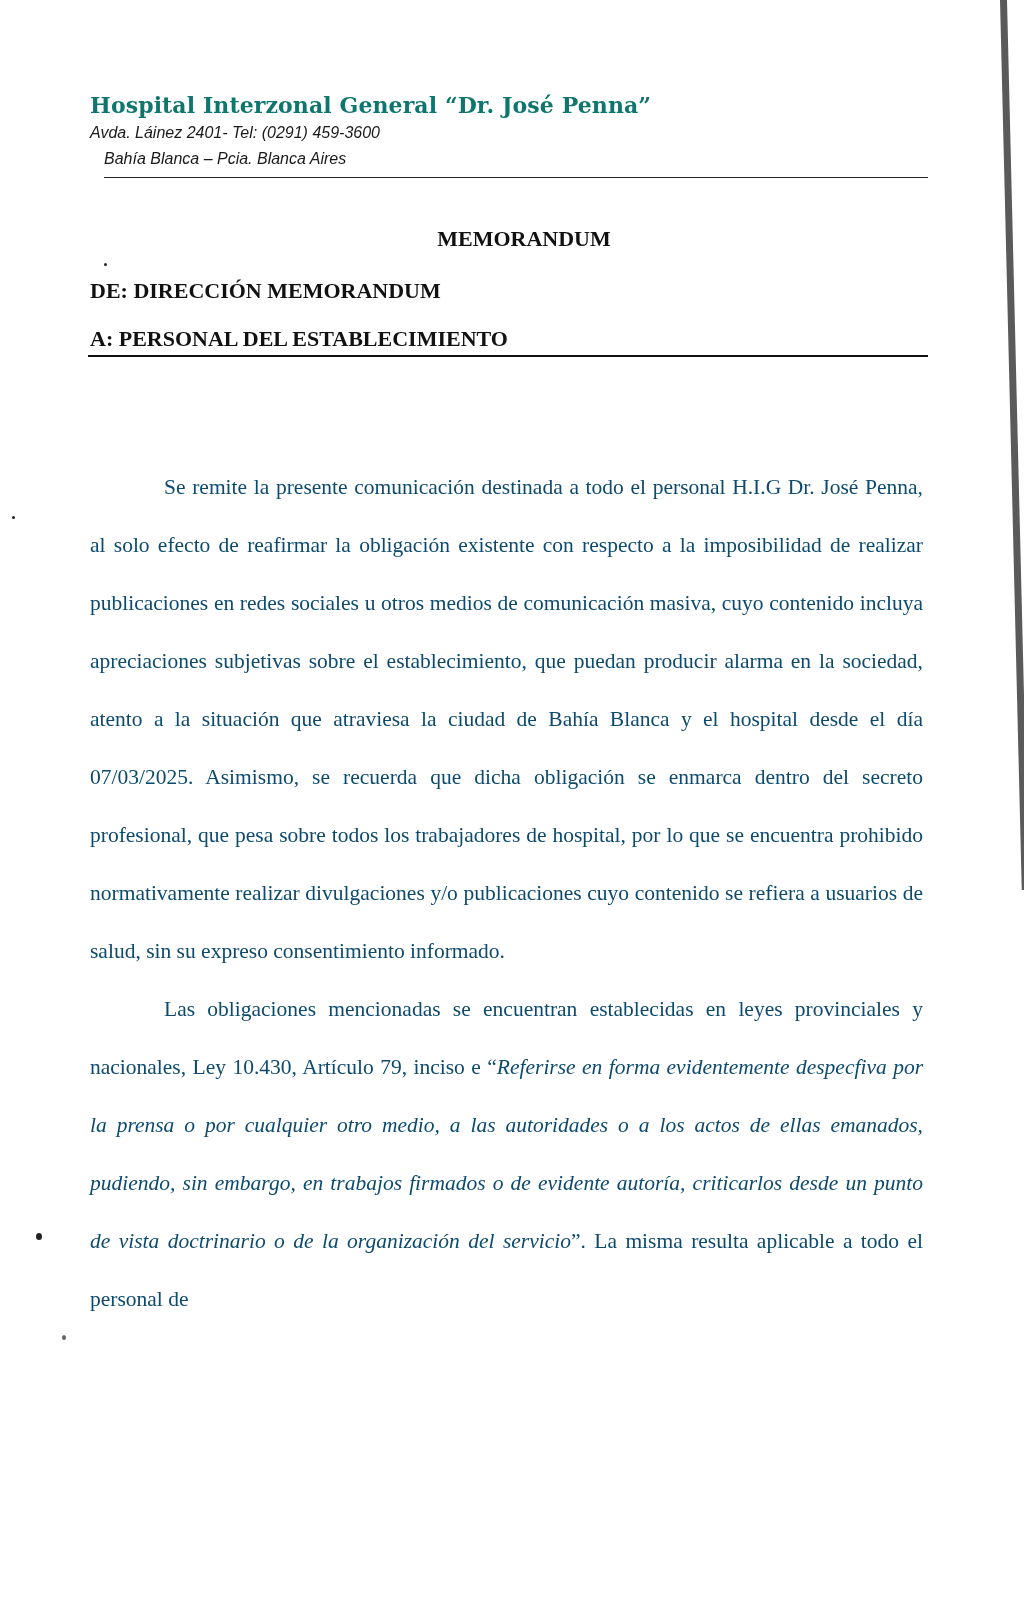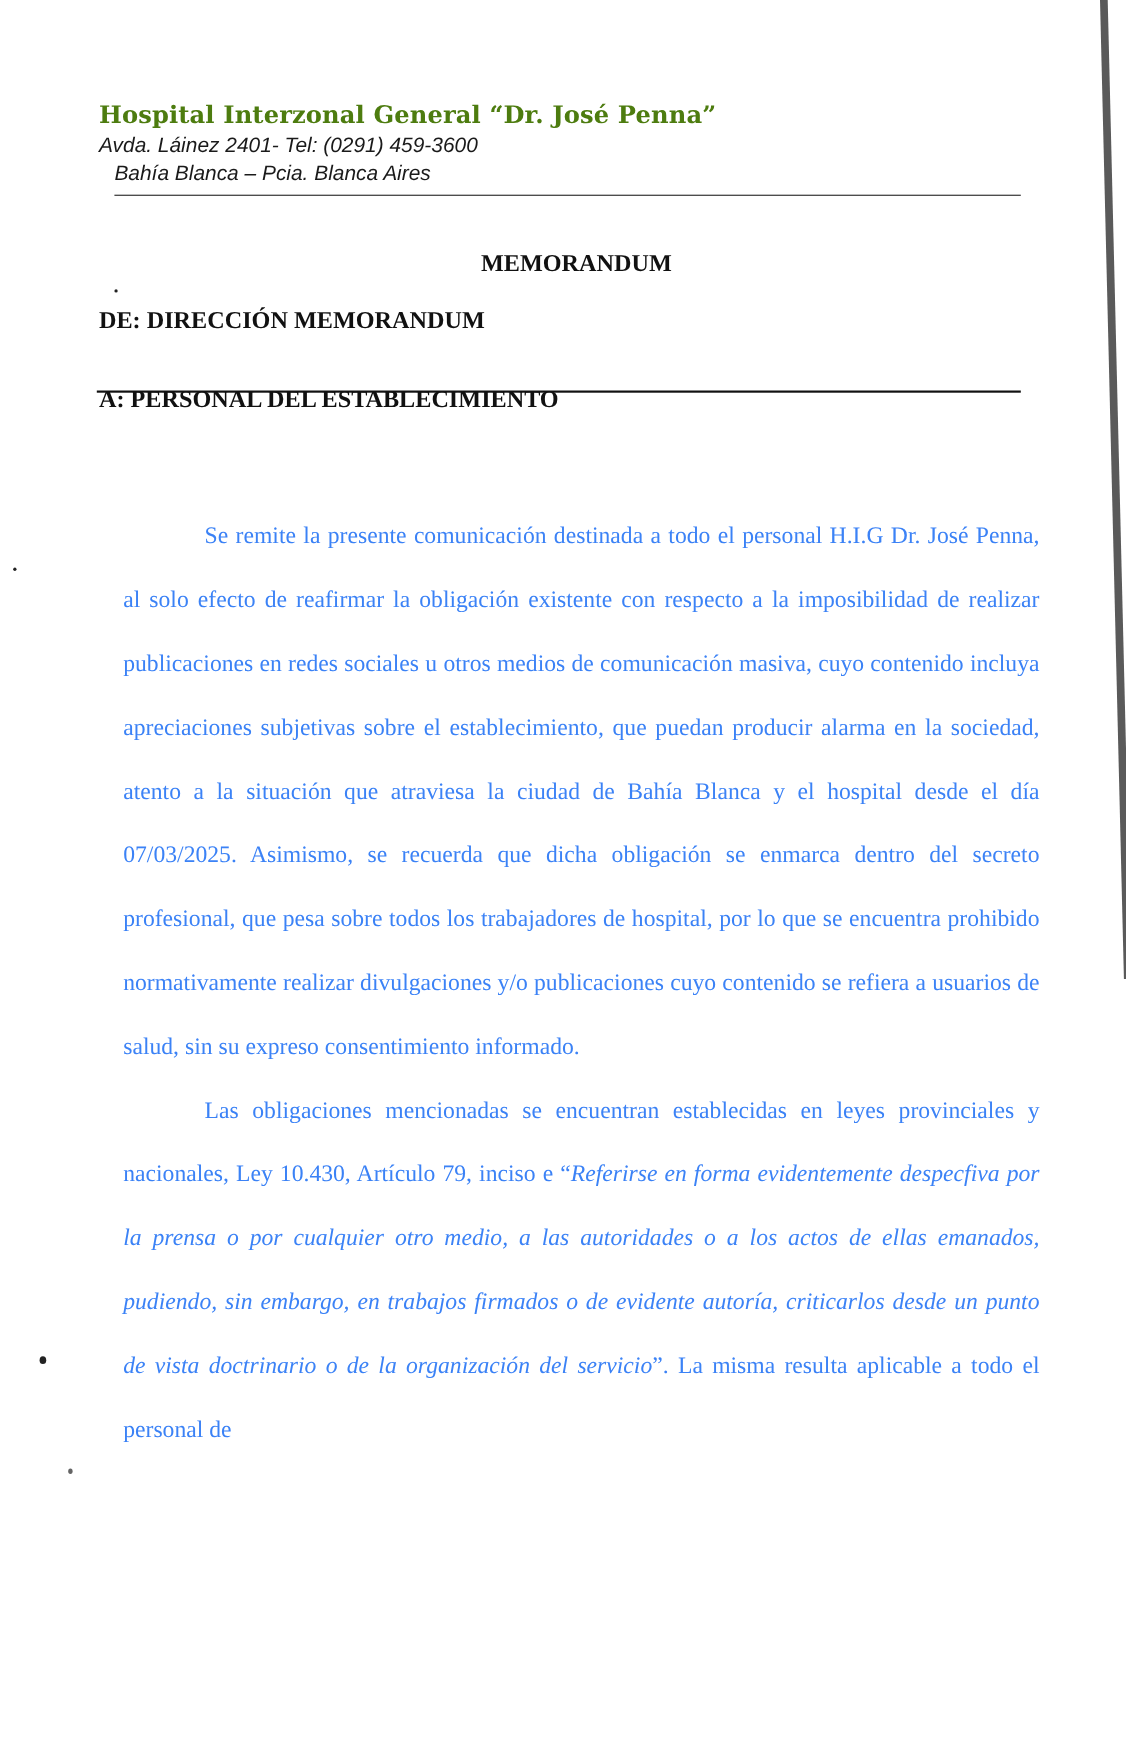--- a/index.html
+++ b/index.html
@@ -30,26 +30,26 @@
       left: 90px;
       top: 90px;
       width: 838px;
     }
     .lh-title {
       font-family: "DejaVu Serif", "Liberation Serif", serif;
       font-weight: bold;
       font-size: 22px;
       letter-spacing: 0.1px;
       line-height: 30px;
-      color: #4d7c0f;
+      color: #0f766e;
     }
     .lh-line {
       font-family: "Liberation Sans", "DejaVu Sans", sans-serif;
       font-style: italic;
-      font-size: 19px;
+      font-size: 16px;
       line-height: 26px;
       color: #1a1a1a;
     }
     .lh-line.indent { padding-left: 14px; }
     .lh-rule {
       position: absolute;
       left: 14px;
       top: 87px;
       width: 824px;
       height: 1px;
@@ -65,21 +65,21 @@
       font-size: 22px;
       letter-spacing: 0px;
     }
     .memo-from, .memo-to {
       position: absolute;
       left: 90px;
       font-weight: bold;
       font-size: 22px;
     }
     .memo-from { top: 278px; }
-    .memo-to { top: 326px; margin-top: 24px; }
+    .memo-to { top: 326px; }
     .memo-rule {
       position: absolute;
       left: 88px;
       top: 355px;
       width: 840px;
       height: 2px;
       background: #111;
     }
     .speck {
       position: absolute;
@@ -87,22 +87,21 @@
       border-radius: 50%;
     }
     .body-text {
       position: absolute;
       left: 90px;
       top: 458px;
       width: 833px;
       font-size: 21.5px;
       line-height: 58px;
       text-align: justify;
-      color: #3b82f6;
-      margin-left: 22px;
+      color: #0c4a6e;
     }
     .body-text p {
       margin: 0;
       text-indent: 74px;
     }
     .body-text em { }
   </style>
 </head>
 <body>
 

